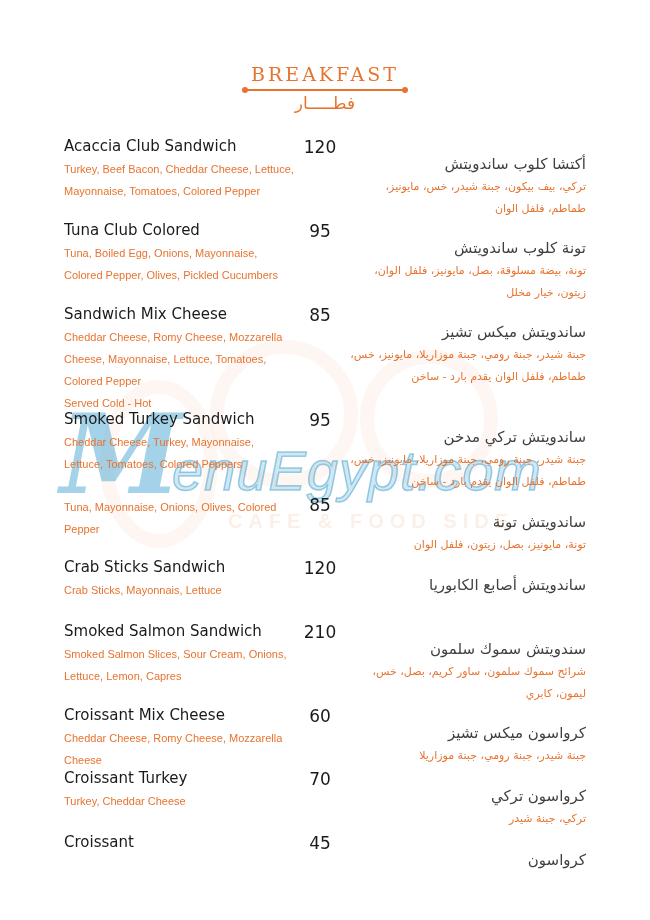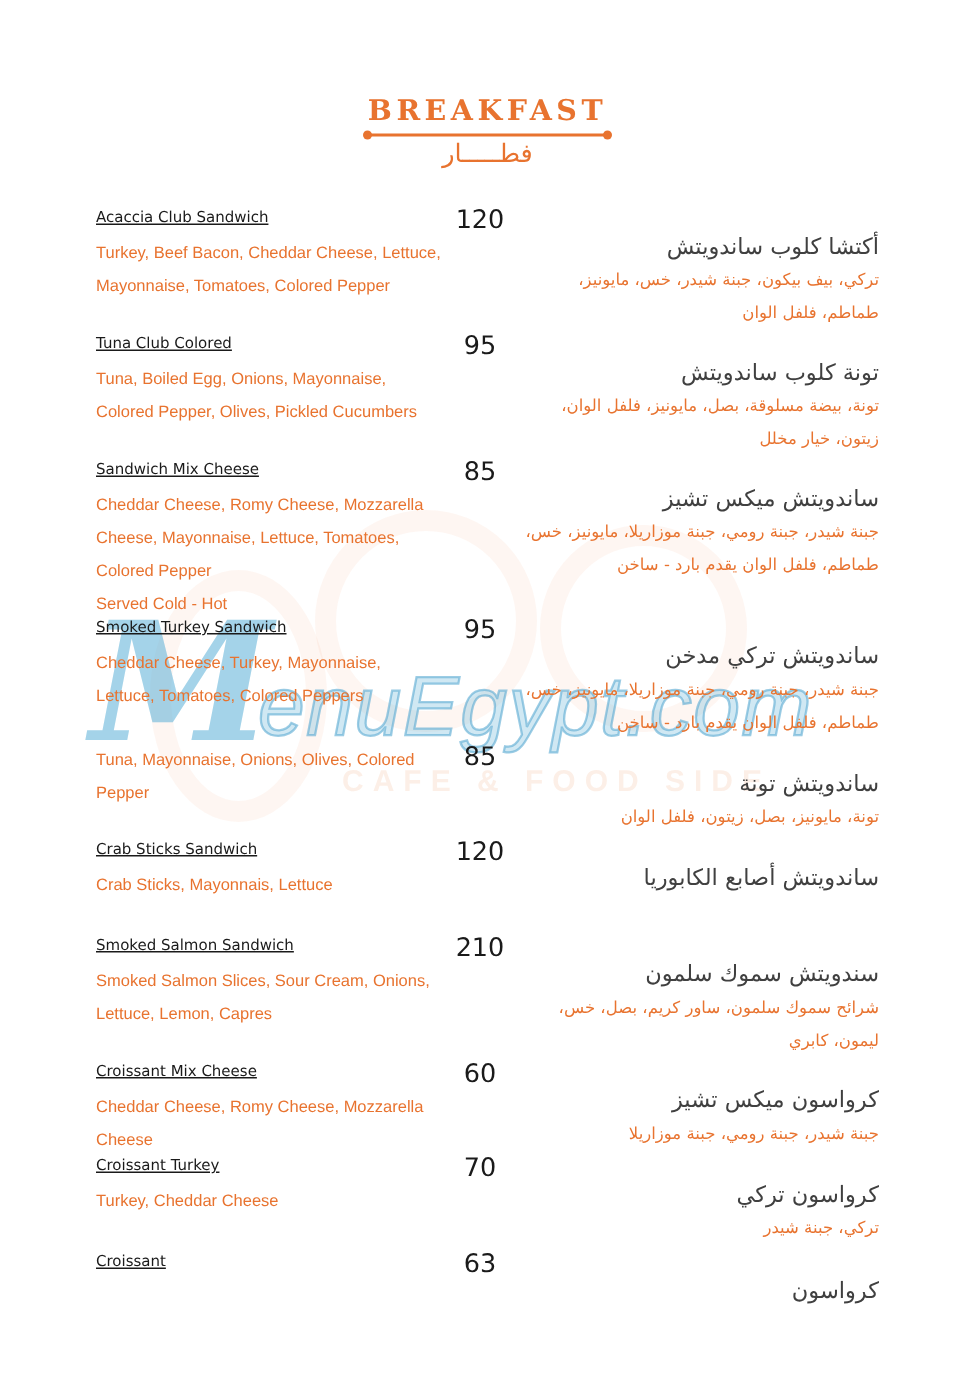--- a/index.html
+++ b/index.html
@@ -2,21 +2,21 @@
 <html><head>
 <meta charset="utf-8">
 <style>
   html, body { margin: 0; padding: 0; }
   body {
     width: 650px; height: 920px; background: #ffffff; position: relative; overflow: hidden;
     font-family: "DejaVu Sans", sans-serif; color: #1a1a1a;
   }
   .header { position: absolute; left: 0; top: 62px; width: 650px; text-align: center; }
   .title {
-    font-family: "DejaVu Serif", serif; font-weight: bold; font-size: 19px; letter-spacing: 3px;
+    font-family: "DejaVu Serif", serif; font-weight: normal; font-size: 19px; letter-spacing: 3px;
     color: #e8732f; line-height: 24px;
   }
   .rule { position: relative; width: 160px; height: 2px; background: #e8732f; margin: 3px auto 0; }
   .rule .dot { position: absolute; top: -2px; width: 6px; height: 6px; border-radius: 50%; background: #e8732f; }
   .rule .dot.l { left: -3px; } .rule .dot.r { right: -3px; }
   .subtitle { font-size: 17px; color: #e8732f; line-height: 22px; margin-top: 1px; direction: rtl; letter-spacing: 1px; }
 
   .watermark { position: absolute; left: 60px; top: 340px; width: 560px; height: 240px; pointer-events: none; }
   .wm-text {
     position: absolute; left: 112px; top: 98px; font-family: Liberation Sans, sans-serif; font-style: italic;
@@ -27,21 +27,21 @@
     font-size: 110px; color: rgba(90,175,215,0.55); line-height: 110px;
   }
   .wm-sub {
     position: absolute; left: 168px; top: 170px; font-family: "Liberation Sans", sans-serif; font-weight: bold; font-size: 20px;
     letter-spacing: 6px; color: rgba(230,120,60,0.12);
   }
   .wm-blob { position: absolute; border: 14px solid rgba(240,140,90,0.08); border-radius: 50%; }
 
   .item { position: absolute; left: 0; width: 650px; }
   .en { position: absolute; left: 64px; width: 230px; }
-  .en .name { font-size: 10px; line-height: 20px; color: #1a1a1a; white-space: nowrap; text-decoration: underline; }
+  .en .name { font-size: 15px; line-height: 20px; color: #1a1a1a; white-space: nowrap; }
   .en .desc { font-family: "Liberation Sans", sans-serif; font-size: 11px; line-height: 22px; color: #e8732f; margin-top: 2px; width: 230px; }
   .price { position: absolute; left: 290px; width: 60px; text-align: center; font-size: 17px; line-height: 22px; color: #1a1a1a; }
   .ar { position: absolute; right: 64px; width: 240px; direction: rtl; text-align: right; }
   .ar .name { font-size: 15px; line-height: 20px; color: #404040; white-space: nowrap; margin-top: 18px; }
   .ar .desc { font-size: 11px; line-height: 22px; color: #e8732f; margin-top: 2px; }
 </style>
 </head>
 <body>
 
 <div class="watermark">
@@ -166,17 +166,17 @@
   <div class="ar">
       <div class="name">كرواسون تركي</div>
     <div class="desc">تركي، جبنة شيدر</div>
     </div>
 </div>
 
 <div class="item" style="top:832px;">
   <div class="en">
       <div class="name">Croissant</div>
     </div>
-  <div class="price">63</div>
+  <div class="price">45</div>
   <div class="ar">
       <div class="name">كرواسون</div>
     </div>
 </div>
 
 </body></html>

